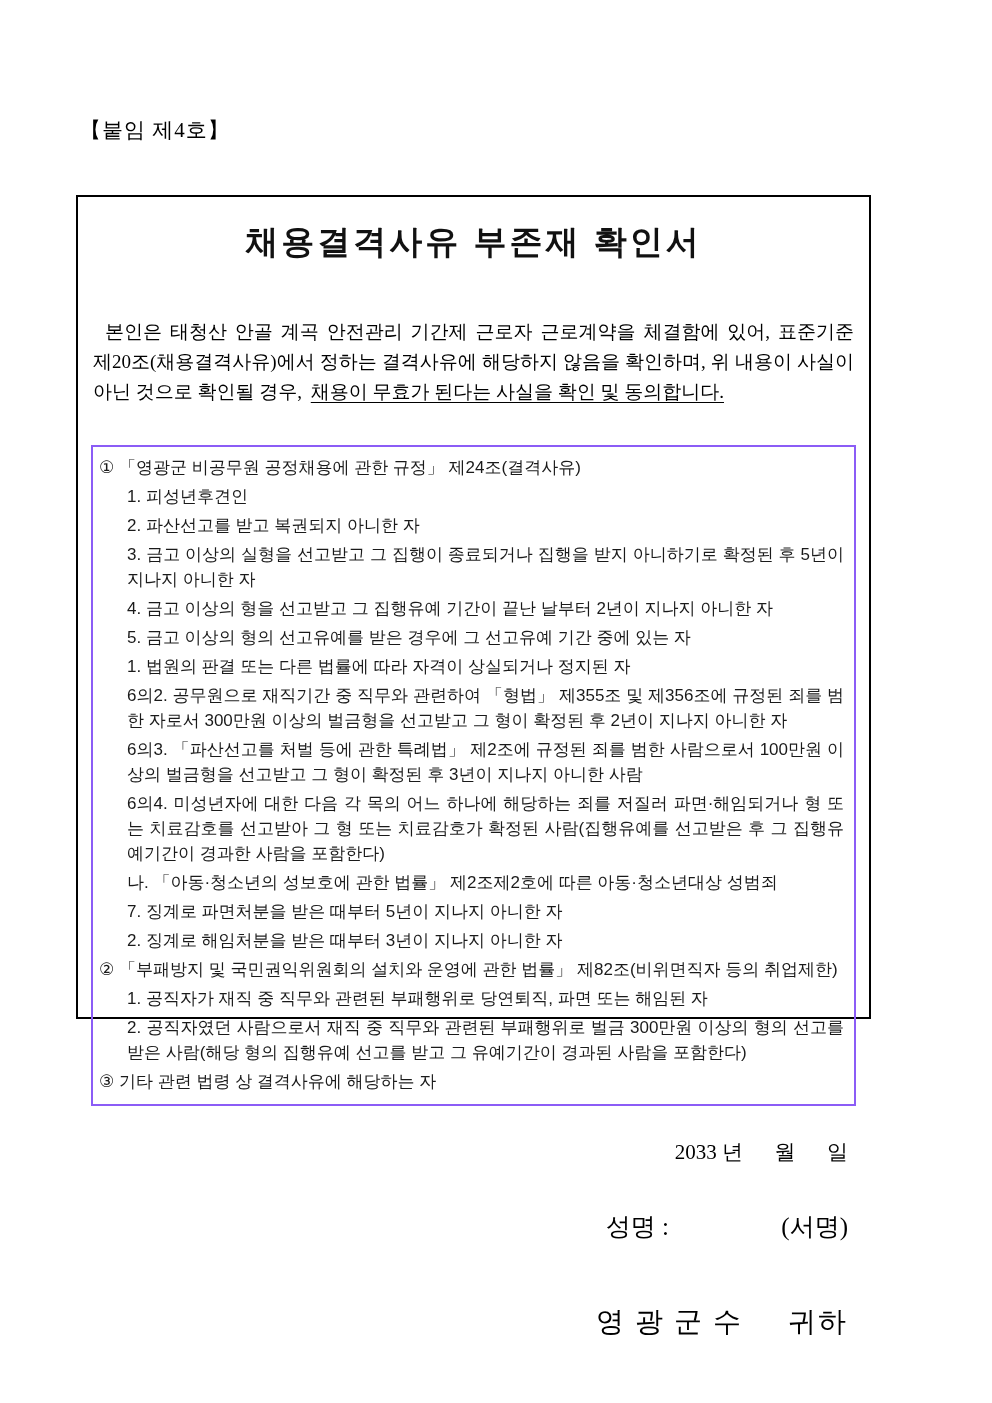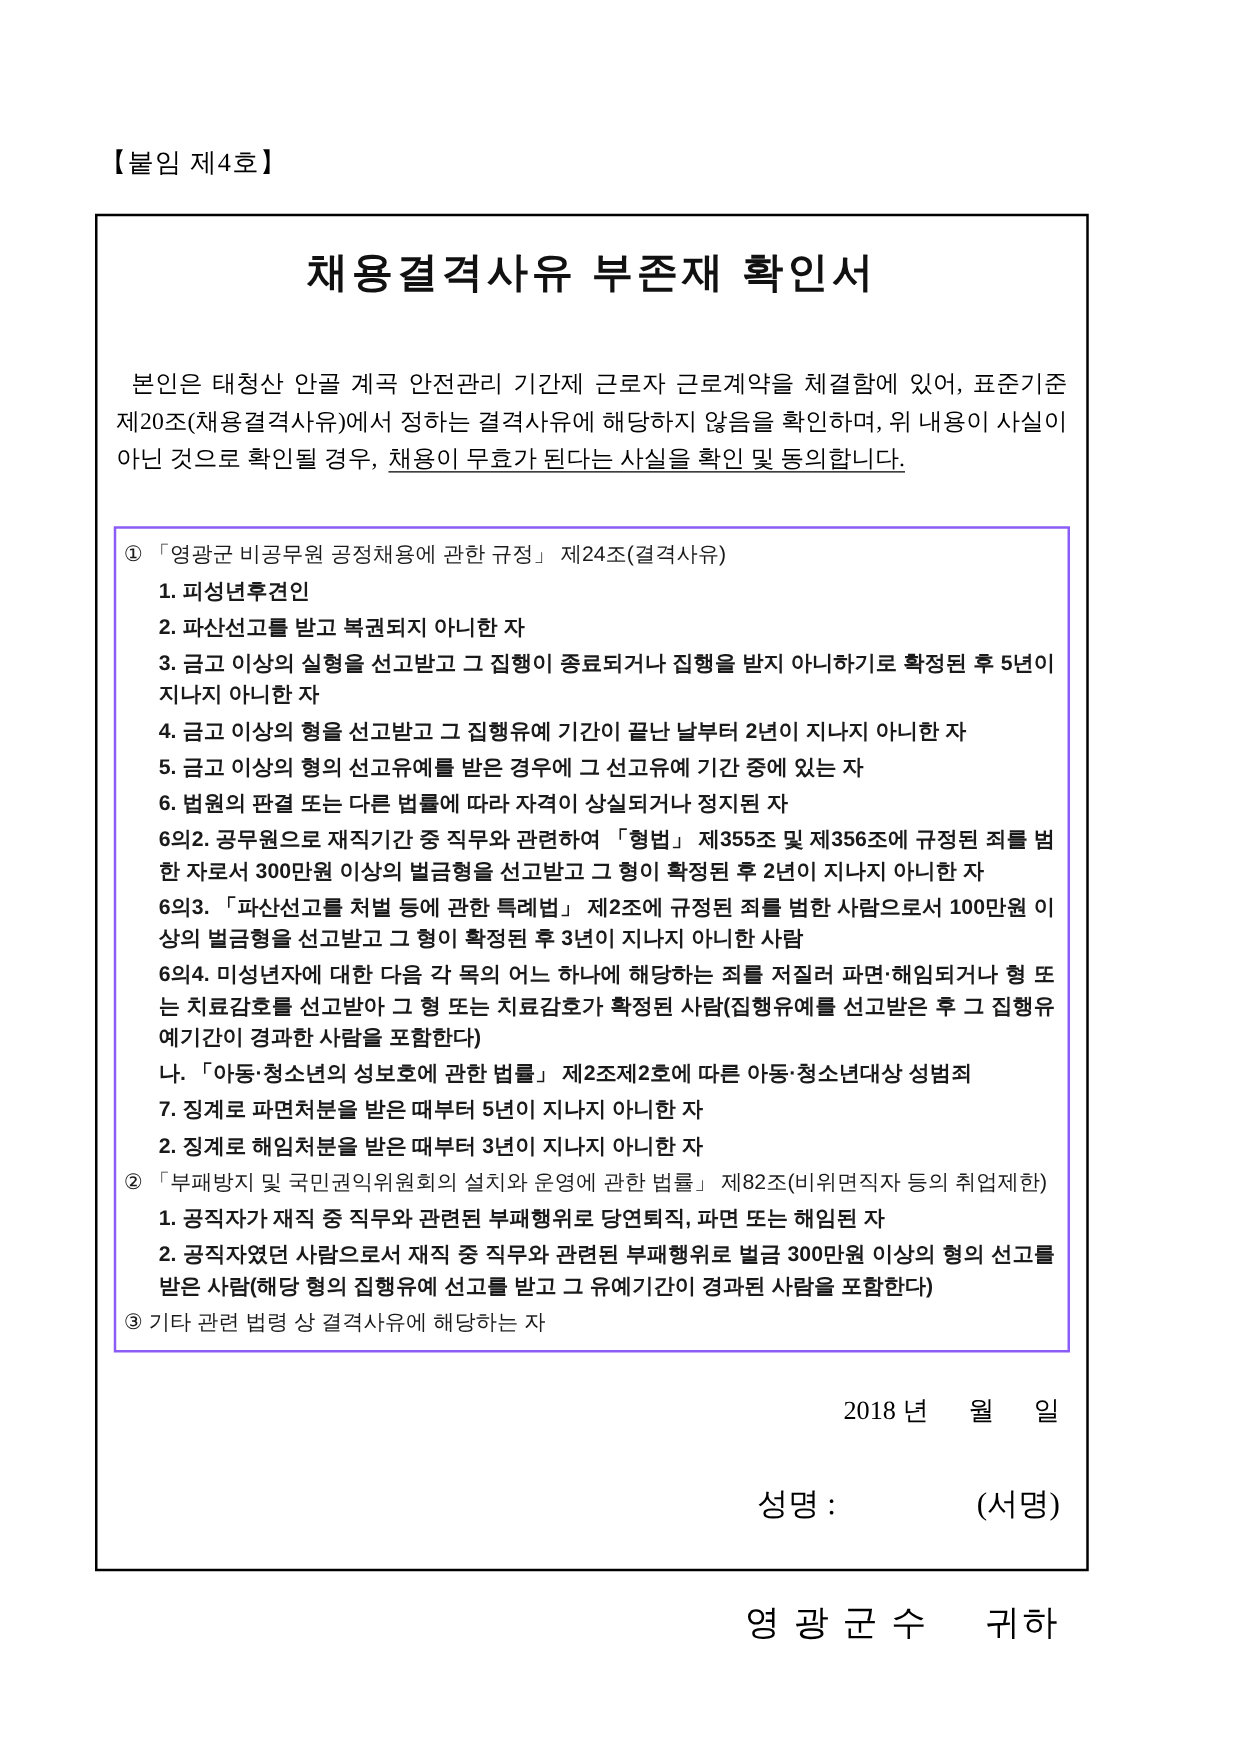--- a/index.html
+++ b/index.html
@@ -20,23 +20,23 @@
     position: absolute;
     left: 74px;
     top: 110px;
     font-size: 21px;
     letter-spacing: 1px;
     font-family: "Liberation Serif", "DejaVu Serif", serif;
   }
   .outer-box {
     position: absolute;
     left: 72px;
-    top: 167px;
+    top: 191px;
     width: 795px;
-    height: 1086px;
+    height: 824px;
     border: 2px solid #000000;
     padding: 0 13px;
   }
   .form-title {
     margin-top: 21px;
     text-align: center;
     font-family: "Liberation Sans", "DejaVu Sans", sans-serif;
     font-weight: 800;
     font-size: 33px;
     letter-spacing: 3px;
@@ -62,21 +62,20 @@
     line-height: 25px;
     text-align: justify;
     color: #1a1a1a;
   }
   .clause-header {
     padding-left: 26px;
     text-indent: -26px;
   }
   .sub-item {
     margin-left: 26px;
-    font-weight: bold;
   }
   .sig-block {
     margin-top: 28px;
     text-align: right;
     padding-right: 6px;
     font-family: "Liberation Serif", "DejaVu Serif", serif;
   }
   .sig-date {
     font-size: 21px;
     white-space: pre;
@@ -107,36 +106,36 @@
     <p class="intro"><span>본인은 태청산 안골 계곡 안전관리 기간제 근로자 근로계약을 체결함에 있어, 표준기준 제20조(채용결격사유)에서 정하는 결격사유에 해당하지 않음을 확인하며, 위 내용이 사실이 아닌 것으로 확인될 경우, </span><span class="underline">채용이 무효가 된다는 사실을 확인 및 동의합니다.</span></p>
 
     <div class="inner-box">
 
       <div class="clause-header">① 「영광군 비공무원 공정채용에 관한 규정」 제24조(결격사유)</div>
       <div class="sub-item">1. 피성년후견인</div>
       <div class="sub-item">2. 파산선고를 받고 복권되지 아니한 자</div>
       <div class="sub-item">3. 금고 이상의 실형을 선고받고 그 집행이 종료되거나 집행을 받지 아니하기로 확정된 후 5년이 지나지 아니한 자</div>
       <div class="sub-item">4. 금고 이상의 형을 선고받고 그 집행유예 기간이 끝난 날부터 2년이 지나지 아니한 자</div>
       <div class="sub-item">5. 금고 이상의 형의 선고유예를 받은 경우에 그 선고유예 기간 중에 있는 자</div>
-      <div class="sub-item">6. 법원의 판결 또는 다른 법률에 따라 자격이 상실되거나 정지된 자</div>
+      <div class="sub-item">1. 법원의 판결 또는 다른 법률에 따라 자격이 상실되거나 정지된 자</div>
       <div class="sub-item">6의2. 공무원으로 재직기간 중 직무와 관련하여 「형법」 제355조 및 제356조에 규정된 죄를 범한 자로서 300만원 이상의 벌금형을 선고받고 그 형이 확정된 후 2년이 지나지 아니한 자</div>
       <div class="sub-item">6의3. 「파산선고를 처벌 등에 관한 특례법」 제2조에 규정된 죄를 범한 사람으로서 100만원 이상의 벌금형을 선고받고 그 형이 확정된 후 3년이 지나지 아니한 사람</div>
       <div class="sub-item">6의4. 미성년자에 대한 다음 각 목의 어느 하나에 해당하는 죄를 저질러 파면·해임되거나 형 또는 치료감호를 선고받아 그 형 또는 치료감호가 확정된 사람(집행유예를 선고받은 후 그 집행유예기간이 경과한 사람을 포함한다)</div>
       <div class="sub-item">나. 「아동·청소년의 성보호에 관한 법률」 제2조제2호에 따른 아동·청소년대상 성범죄</div>
       <div class="sub-item">7. 징계로 파면처분을 받은 때부터 5년이 지나지 아니한 자</div>
       <div class="sub-item">2. 징계로 해임처분을 받은 때부터 3년이 지나지 아니한 자</div>
 
       <div class="clause-header">② 「부패방지 및 국민권익위원회의 설치와 운영에 관한 법률」 제82조(비위면직자 등의 취업제한)</div>
       <div class="sub-item">1. 공직자가 재직 중 직무와 관련된 부패행위로 당연퇴직, 파면 또는 해임된 자</div>
       <div class="sub-item">2. 공직자였던 사람으로서 재직 중 직무와 관련된 부패행위로 벌금 300만원 이상의 형의 선고를 받은 사람(해당 형의 집행유예 선고를 받고 그 유예기간이 경과된 사람을 포함한다)</div>
 
       <div class="clause-header">③ 기타 관련 법령 상 결격사유에 해당하는 자</div>
 
     </div>
 
     <div class="sig-block">
-      <div class="sig-date">2018 년      월      일</div>
+      <div class="sig-date">2033 년      월      일</div>
       <div class="sig-name">성명 :                  (서명)</div>
       <div class="sig-recipient">영 광 군 수     귀하</div>
     </div>
 
   </div>
 </div>
 
 </body></html>

